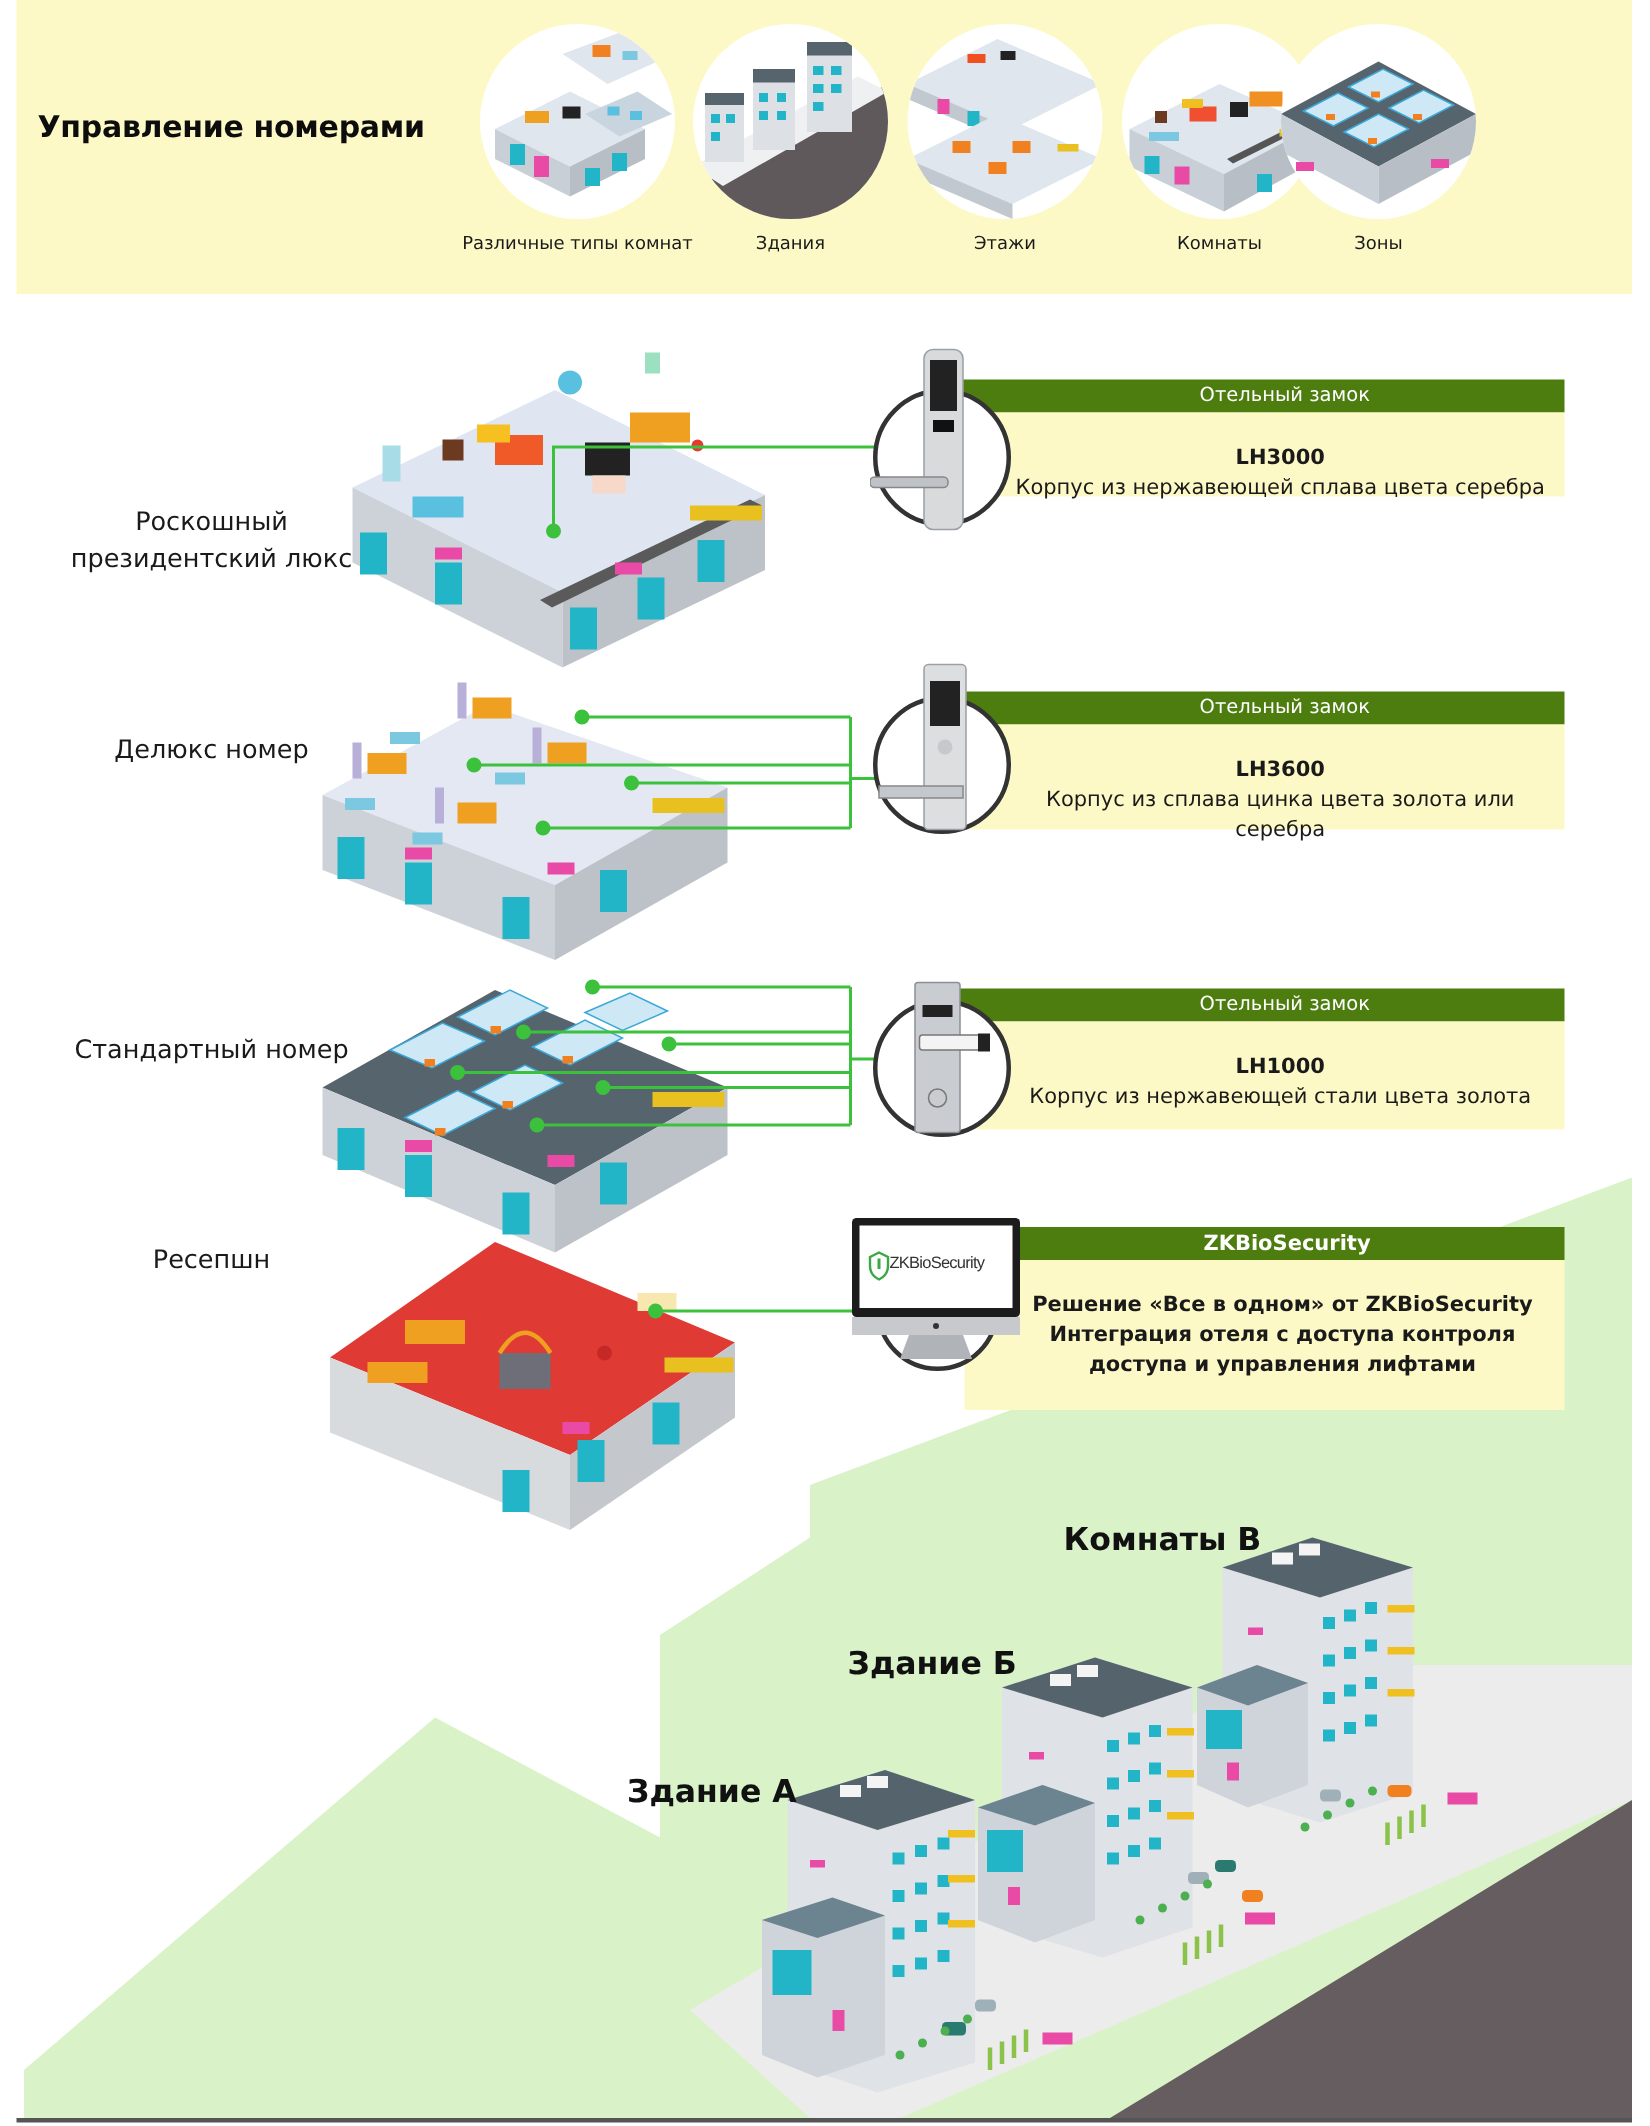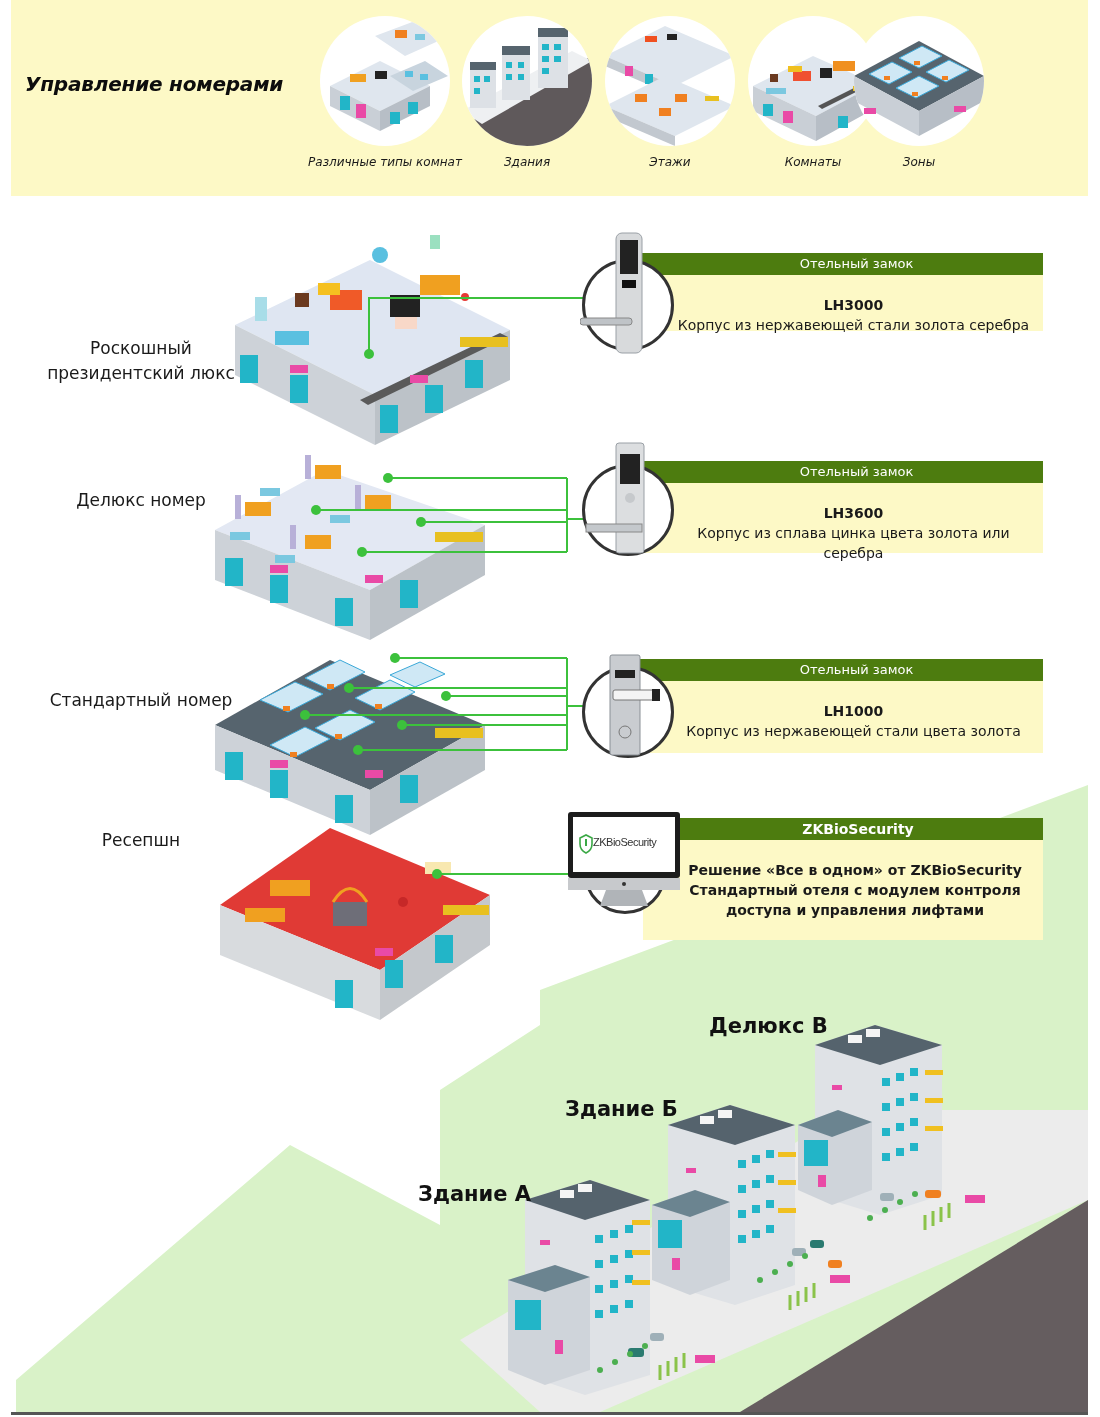--- a/index.html
+++ b/index.html
@@ -1,20 +1,20 @@
 <!DOCTYPE html>
 <html><head>
 <meta charset="utf-8">
 <style>
   * { box-sizing: border-box; margin: 0; padding: 0; }
   html, body { width: 1100px; height: 1417px; background: #ffffff; overflow: hidden; }
   body { position: relative; font-family: "DejaVu Sans", "Liberation Sans", sans-serif; color: #111; }
 
   
-  .banner { position: absolute; left: 11px; top: 0; width: 1077px; height: 196px; background: #fdf9c6; font-style: italic; }
+  .banner { position: absolute; left: 11px; top: 0; width: 1077px; height: 196px; background: #fdf9c6; }
   .banner-title { position: absolute; left: 14px; top: 72px; font-size: 20px; font-weight: bold; color: #0d0d0d; letter-spacing: -0.2px; }
   .cat { position: absolute; top: 16px; width: 160px; text-align: center; }
   .cat .circle { width: 130px; height: 130px; margin: 0 auto; border-radius: 50%; background: #ffffff; overflow: hidden; position: relative; }
   .cat .label { margin-top: 4px; font-size: 12px; line-height: 24px; color: #1a1a1a; }
 
   
   .floor-label { position: absolute; width: 200px; text-align: center; font-size: 17px; line-height: 25px; color: #1a1a1a; }
   .building { position: absolute; }
   .conn { position: absolute; left: 0; top: 0; width: 1100px; height: 1000px; pointer-events: none; }
 
@@ -307,21 +307,21 @@
         <circle cx="790" cy="484" r="3"></circle>
         <circle cx="805" cy="476" r="3"></circle>
       <circle cx="870" cy="438" r="3"></circle>
         <circle cx="885" cy="430" r="3"></circle>
         <circle cx="900" cy="422" r="3"></circle>
         <circle cx="915" cy="414" r="3"></circle>
     </g>
   </svg>
   <div class="campus-label" style="left:418px; top:402px">Здание А</div>
   <div class="campus-label" style="left:565px; top:317px">Здание Б</div>
-  <div class="campus-label" style="left:709px; top:234px">Делюкс В</div>
+  <div class="campus-label" style="left:709px; top:234px">Комнаты В</div>
 </div>
 
 <div class="floor-label" style="left:41px; top:336px">Роскошный президентский люкс</div>
 <svg class="building" style="left:230px; top:225px" width="290" height="225" viewBox="0 0 290 225">
   <polygon points="5,100 140,35 280,105 145,170" fill="#dfe6f2"></polygon>
   <polygon points="5,100 145,170 145,220 5,150" fill="#cdd2d8"></polygon>
   <polygon points="145,170 280,105 280,155 145,220" fill="#bcc2c8"></polygon>
   <polygon points="130,175 270,108 278,112 138,180" fill="#5a5a5a"></polygon>
   <rect x="100" y="65" width="32" height="20" fill="#f05a28"></rect>
     <rect x="88" y="58" width="22" height="12" fill="#f5c020"></rect>
@@ -475,21 +475,21 @@
       <circle cx="402" cy="725" r="5"></circle>
       <circle cx="358" cy="750" r="5"></circle>
     <circle cx="437" cy="874" r="5"></circle>
   </g>
 </svg>
 
 <div class="card" style="top:253px">
   <div class="head">Отельный замок</div>
   <div class="body" style="height:56px">
     <div class="model">LH3000</div>
-    <div>Корпус из нержавеющей стали золота серебра</div>
+    <div>Корпус из нержавеющей сплава цвета серебра</div>
   </div>
 </div>
 <div class="device" style="left:580px; top:245px">
   <div class="ring"></div>
   <svg style="position:absolute;left:0;top:-15px" width="96" height="130" viewBox="0 0 96 130">
     <rect x="36" y="3" width="26" height="120" rx="6" fill="#d8dadc" stroke="#9aa0a6"></rect>
     <rect x="40" y="10" width="18" height="34" fill="#222"></rect>
     <rect x="42" y="50" width="14" height="8" fill="#111"></rect>
     <rect x="0" y="88" width="52" height="7" rx="3" fill="#bfc3c7" stroke="#888"></rect>
   </svg>
@@ -527,21 +527,21 @@
     <rect x="33" y="38" width="42" height="10" rx="2" fill="#f4f4f4" stroke="#777"></rect>
     <rect x="72" y="37" width="8" height="12" fill="#222"></rect>
     <circle cx="45" cy="80" r="6" fill="none" stroke="#777"></circle>
   </svg>
 </div>
 
 <div class="card bold" style="left:643px; top:818px; width:400px">
   <div class="head">ZKBioSecurity</div>
   <div class="body" style="height:100px">
     <div>Решение «Все в одном» от ZKBioSecurity</div>
-    <div>Стандартный отеля с модулем контроля доступа и управления лифтами</div>
+    <div>Интеграция отеля с доступа контроля доступа и управления лифтами</div>
   </div>
 </div>
 <div class="device" style="left:566px; top:810px; width:118px">
   <div class="ring" style="left:18px; top:22px; width:82px; height:82px"></div>
   <svg style="position:absolute;left:0;top:0" width="118" height="110" viewBox="0 0 118 110">
     <rect x="2" y="2" width="112" height="66" rx="3" fill="#1c1c1c"></rect>
     <rect x="7" y="7" width="102" height="55" fill="#ffffff"></rect>
     <rect x="2" y="68" width="112" height="12" fill="#c7c9cc"></rect>
     <circle cx="58" cy="74" r="2" fill="#333"></circle>
     <polygon points="40,80 76,80 82,96 34,96" fill="#b0b4b8"></polygon>

